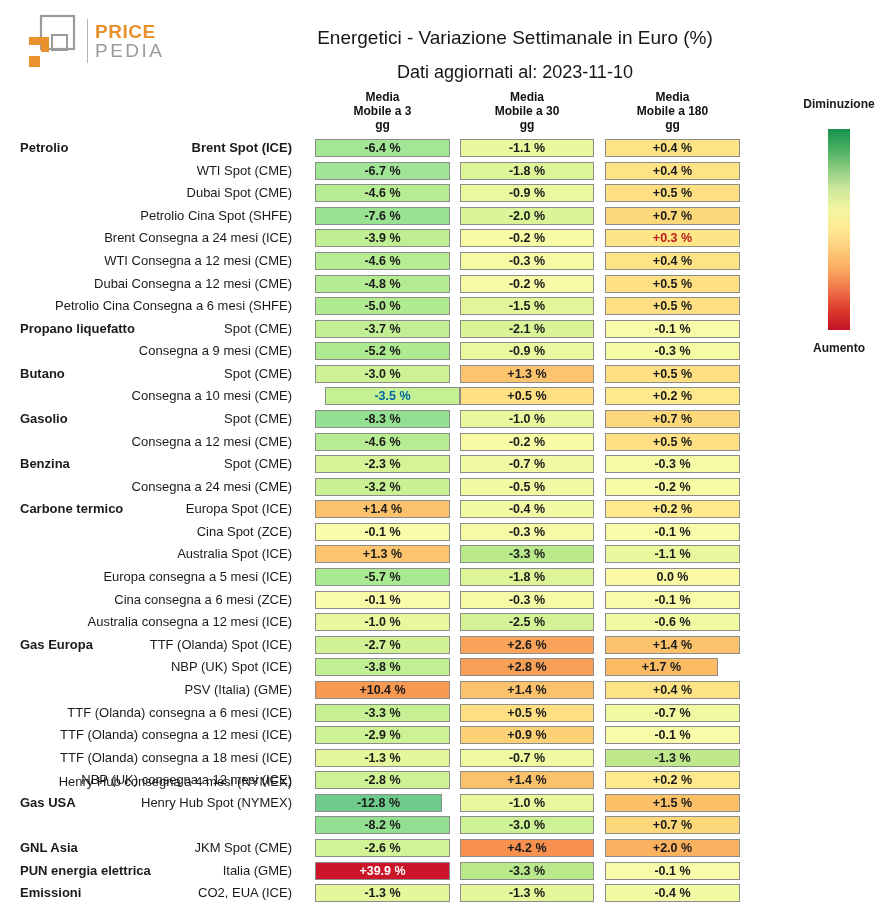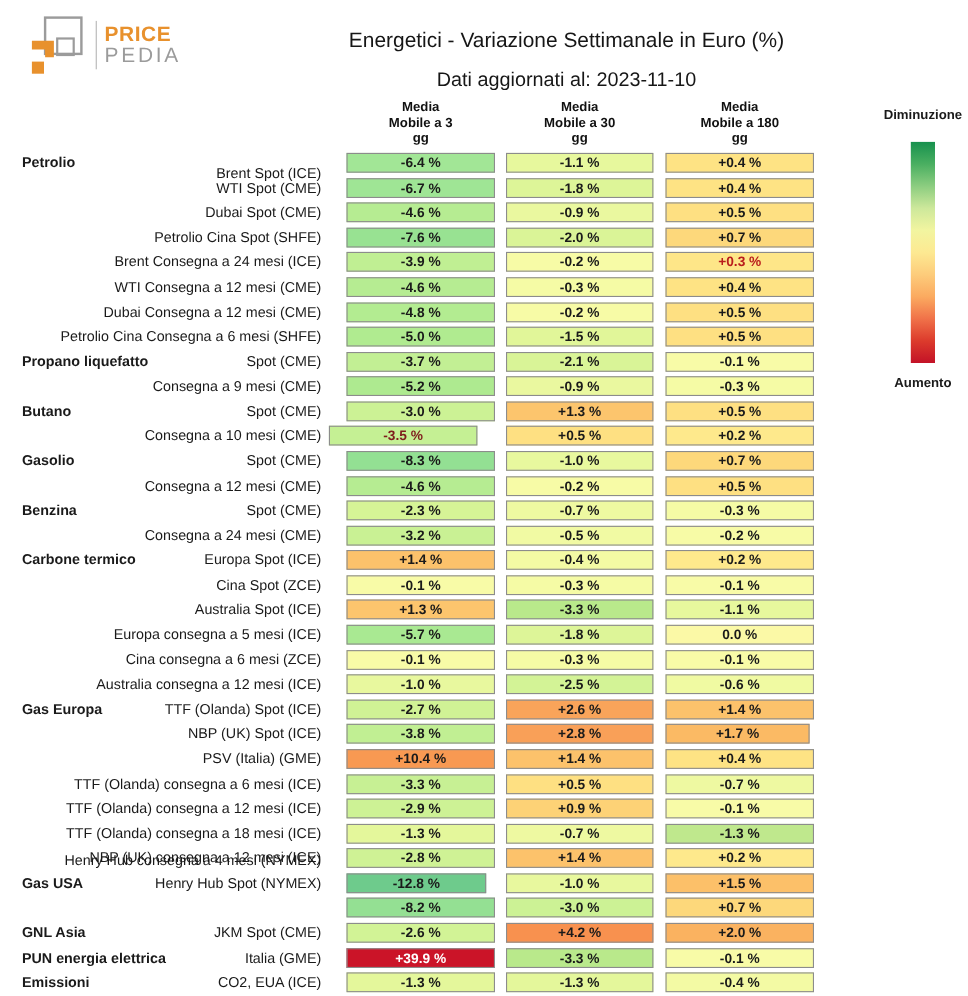--- a/index.html
+++ b/index.html
@@ -73,21 +73,21 @@
   <div class="colhead" style="left:605px;width:135px;">Media
 Mobile a 180
 gg</div>
 
   <div id="legend-top">Diminuzione</div>
   <div id="legend-bar" style="background: linear-gradient(rgb(23, 145, 78), rgb(74, 175, 97), rgb(140, 205, 128), rgb(205, 232, 155), rgb(242, 245, 160), rgb(253, 233, 146), rgb(253, 204, 123), rgb(251, 170, 96), rgb(240, 114, 73), rgb(220, 59, 44), rgb(195, 18, 39));"></div>
   <div id="legend-bottom">Aumento</div>
 
   <div id="rows">
       <div class="cat" style="top: 139px;">Petrolio</div>
-      <div class="rowlabel" style="top: 149px;">Brent Spot (ICE)</div>
+      <div class="rowlabel" style="top: 139px; font-weight: bold;">Brent Spot (ICE)</div>
       <div class="cell" style="top: 139px; left: 315px; width: 135px; background: rgb(162, 230, 150); color: rgb(26, 26, 26);">-6.4 %</div>
       <div class="cell" style="top: 139px; left: 460px; width: 134px; background: rgb(231, 248, 157); color: rgb(26, 26, 26);">-1.1 %</div>
       <div class="cell" style="top: 139px; left: 605px; width: 135px; background: rgb(254, 227, 132); color: rgb(26, 26, 26);">+0.4 %</div>
       <div class="rowlabel" style="top: 161.6px;">WTI Spot (CME)</div>
       <div class="cell" style="top: 161.6px; left: 315px; width: 135px; background: rgb(159, 229, 149); color: rgb(26, 26, 26);">-6.7 %</div>
       <div class="cell" style="top: 161.6px; left: 460px; width: 134px; background: rgb(221, 245, 152); color: rgb(26, 26, 26);">-1.8 %</div>
       <div class="cell" style="top: 161.6px; left: 605px; width: 135px; background: rgb(254, 227, 132); color: rgb(26, 26, 26);">+0.4 %</div>
       <div class="rowlabel" style="top: 184.2px;">Dubai Spot (CME)</div>
       <div class="cell" style="top: 184.2px; left: 315px; width: 135px; background: rgb(182, 236, 146); color: rgb(26, 26, 26);">-4.6 %</div>
       <div class="cell" style="top: 184.2px; left: 460px; width: 134px; background: rgb(234, 248, 159); color: rgb(26, 26, 26);">-0.9 %</div>
@@ -120,21 +120,21 @@
       <div class="rowlabel" style="top: 342.2px;">Consegna a 9 mesi (CME)</div>
       <div class="cell" style="top: 342.2px; left: 315px; width: 135px; background: rgb(174, 234, 144); color: rgb(26, 26, 26);">-5.2 %</div>
       <div class="cell" style="top: 342.2px; left: 460px; width: 134px; background: rgb(234, 248, 159); color: rgb(26, 26, 26);">-0.9 %</div>
       <div class="cell" style="top: 342.2px; left: 605px; width: 135px; background: rgb(245, 251, 165); color: rgb(26, 26, 26);">-0.3 %</div>
       <div class="cat" style="top: 364.8px;">Butano</div>
       <div class="rowlabel" style="top: 364.8px;">Spot (CME)</div>
       <div class="cell" style="top: 364.8px; left: 315px; width: 135px; background: rgb(204, 242, 149); color: rgb(26, 26, 26);">-3.0 %</div>
       <div class="cell" style="top: 364.8px; left: 460px; width: 134px; background: rgb(252, 197, 109); color: rgb(26, 26, 26);">+1.3 %</div>
       <div class="cell" style="top: 364.8px; left: 605px; width: 135px; background: rgb(254, 224, 130); color: rgb(26, 26, 26);">+0.5 %</div>
       <div class="rowlabel" style="top: 387.4px;">Consegna a 10 mesi (CME)</div>
-      <div class="cell" style="top: 387.4px; left: 299px; width: 135px; background: rgb(197, 240, 148); color: #7f1d1d;">-3.5 %</div>
+      <div class="cell" style="top: 387.4px; left: 325px; width: 135px; background: rgb(197, 240, 148); color: #0369a1;">-3.5 %</div>
       <div class="cell" style="top: 387.4px; left: 460px; width: 134px; background: rgb(254, 224, 130); color: rgb(26, 26, 26);">+0.5 %</div>
       <div class="cell" style="top: 387.4px; left: 605px; width: 135px; background: rgb(254, 233, 140); color: rgb(26, 26, 26);">+0.2 %</div>
       <div class="cat" style="top: 410px;">Gasolio</div>
       <div class="rowlabel" style="top: 410px;">Spot (CME)</div>
       <div class="cell" style="top: 410px; left: 315px; width: 135px; background: rgb(147, 224, 147); color: rgb(26, 26, 26);">-8.3 %</div>
       <div class="cell" style="top: 410px; left: 460px; width: 134px; background: rgb(232, 248, 158); color: rgb(26, 26, 26);">-1.0 %</div>
       <div class="cell" style="top: 410px; left: 605px; width: 135px; background: rgb(253, 216, 123); color: rgb(26, 26, 26);">+0.7 %</div>
       <div class="rowlabel" style="top: 432.5px;">Consegna a 12 mesi (CME)</div>
       <div class="cell" style="top: 432.5px; left: 315px; width: 135px; background: rgb(182, 236, 146); color: rgb(26, 26, 26);">-4.6 %</div>
       <div class="cell" style="top: 432.5px; left: 460px; width: 134px; background: rgb(247, 251, 166); color: rgb(26, 26, 26);">-0.2 %</div>
@@ -174,21 +174,21 @@
       <div class="cell" style="top: 613.2px; left: 460px; width: 134px; background: rgb(211, 243, 150); color: rgb(26, 26, 26);">-2.5 %</div>
       <div class="cell" style="top: 613.2px; left: 605px; width: 135px; background: rgb(240, 250, 162); color: rgb(26, 26, 26);">-0.6 %</div>
       <div class="cat" style="top: 635.8px;">Gas Europa</div>
       <div class="rowlabel" style="top: 635.8px;">TTF (Olanda) Spot (ICE)</div>
       <div class="cell" style="top: 635.8px; left: 315px; width: 135px; background: rgb(208, 242, 149); color: rgb(26, 26, 26);">-2.7 %</div>
       <div class="cell" style="top: 635.8px; left: 460px; width: 134px; background: rgb(249, 164, 90); color: rgb(26, 26, 26);">+2.6 %</div>
       <div class="cell" style="top: 635.8px; left: 605px; width: 135px; background: rgb(252, 194, 107); color: rgb(26, 26, 26);">+1.4 %</div>
       <div class="rowlabel" style="top: 658.3px;">NBP (UK) Spot (ICE)</div>
       <div class="cell" style="top: 658.3px; left: 315px; width: 135px; background: rgb(193, 239, 147); color: rgb(26, 26, 26);">-3.8 %</div>
       <div class="cell" style="top: 658.3px; left: 460px; width: 134px; background: rgb(249, 160, 88); color: rgb(26, 26, 26);">+2.8 %</div>
-      <div class="cell" style="top: 658.3px; left: 605px; width: 131px; background: rgb(251, 186, 100); color: rgb(26, 26, 26);">+1.7 %</div>
+      <div class="cell" style="top: 658.3px; left: 605px; width: 113px; background: rgb(251, 186, 100); color: rgb(26, 26, 26);">+1.7 %</div>
       <div class="rowlabel" style="top: 680.9px;">PSV (Italia) (GME)</div>
       <div class="cell" style="top: 680.9px; left: 315px; width: 135px; background: rgb(248, 153, 82); color: rgb(26, 26, 26);">+10.4 %</div>
       <div class="cell" style="top: 680.9px; left: 460px; width: 134px; background: rgb(252, 194, 107); color: rgb(26, 26, 26);">+1.4 %</div>
       <div class="cell" style="top: 680.9px; left: 605px; width: 135px; background: rgb(254, 227, 132); color: rgb(26, 26, 26);">+0.4 %</div>
       <div class="rowlabel" style="top: 703.5px;">TTF (Olanda) consegna a 6 mesi (ICE)</div>
       <div class="cell" style="top: 703.5px; left: 315px; width: 135px; background: rgb(199, 240, 148); color: rgb(26, 26, 26);">-3.3 %</div>
       <div class="cell" style="top: 703.5px; left: 460px; width: 134px; background: rgb(254, 224, 130); color: rgb(26, 26, 26);">+0.5 %</div>
       <div class="cell" style="top: 703.5px; left: 605px; width: 135px; background: rgb(238, 249, 161); color: rgb(26, 26, 26);">-0.7 %</div>
       <div class="rowlabel" style="top: 726.1px;">TTF (Olanda) consegna a 12 mesi (ICE)</div>
       <div class="cell" style="top: 726.1px; left: 315px; width: 135px; background: rgb(205, 242, 149); color: rgb(26, 26, 26);">-2.9 %</div>

